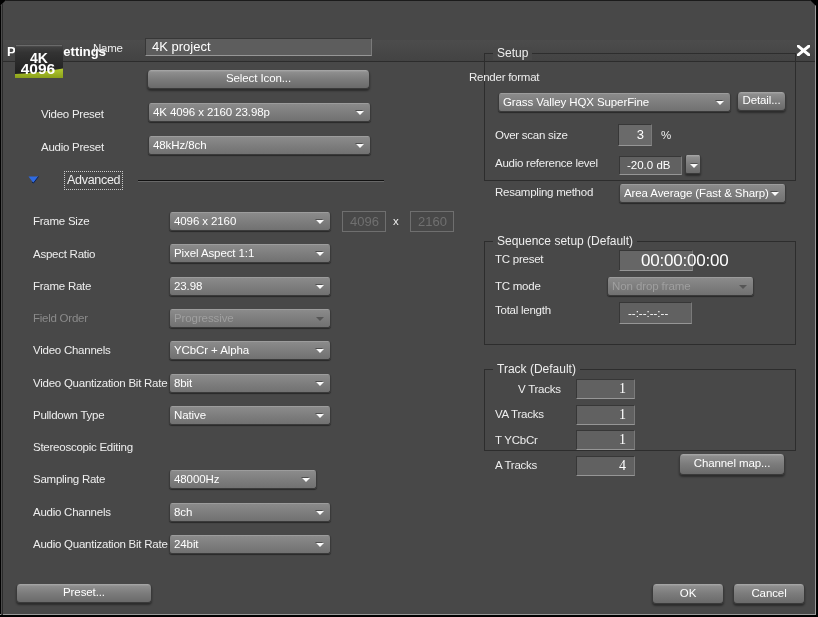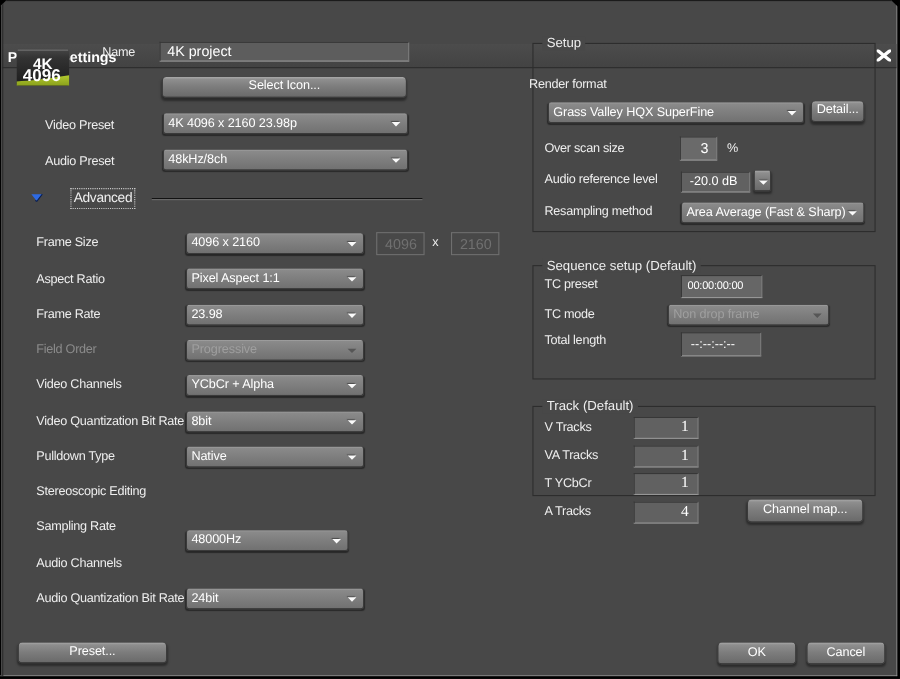--- a/index.html
+++ b/index.html
@@ -106,56 +106,57 @@
   <div class="lbl dis" style="left:33px;top:312px">Field Order</div>
   <div class="dd ddis" style="left:169px;top:309px;width:162px">Progressive</div>
   <div class="lbl" style="left:33px;top:344px">Video Channels</div>
   <div class="dd" style="left:169px;top:341px;width:162px">YCbCr + Alpha</div>
   <div class="lbl" style="left:33px;top:377px">Video Quantization Bit Rate</div>
   <div class="dd" style="left:169px;top:374px;width:162px">8bit</div>
   <div class="lbl" style="left:33px;top:409px">Pulldown Type</div>
   <div class="dd" style="left:169px;top:406px;width:162px">Native</div>
   <div class="lbl" style="left:33px;top:441px">Stereoscopic Editing</div>
   <div class="lbl" style="left:33px;top:473px">Sampling Rate</div>
-  <div class="dd" style="left:169px;top:482px;width:148px">48000Hz</div>
+  <div class="dd" style="left:169px;top:470px;width:148px">48000Hz</div>
   <div class="lbl" style="left:33px;top:506px">Audio Channels</div>
+  <div class="dd" style="left:169px;top:503px;width:162px">8ch</div>
   <div class="lbl" style="left:33px;top:538px">Audio Quantization Bit Rate</div>
   <div class="dd" style="left:169px;top:535px;width:162px">24bit</div>
 
-  <div class="grp" style="left:484px;top:39px;width:312px;height:172px">
+  <div class="grp" style="left:484px;top:53px;width:312px;height:128px">
     <span class="cap">Setup</span>
   </div>
-  <div class="lbl" style="left:481px;top:71px">Render format</div>
+  <div class="lbl" style="left:469px;top:71px">Render format</div>
   <div class="dd" style="left:498px;top:93px;width:233px">Grass Valley HQX SuperFine</div>
   <div class="btn" style="left:737px;top:92px;width:49px;height:19px;line-height:17px">Detail...</div>
   <div class="lbl" style="left:495px;top:129px">Over scan size</div>
   <div class="tb num" style="left:618px;top:124px;width:34px;height:22px;line-height:20px;padding-right:7px;font-family:'Liberation Sans';font-size:13px;background:#6a6a6a">3</div>
   <div class="lbl" style="left:661px;top:129px">%</div>
   <div class="lbl" style="left:495px;top:157px">Audio reference level</div>
   <div class="tb" style="left:619px;top:156px;width:63px;height:19px;line-height:17px;padding-left:7px;font-size:11.5px">-20.0 dB</div>
   <div class="btn" style="left:685px;top:155px;width:16px;height:19px;border-radius:2px">
       <span style="display:block;margin:9px 0 0 3.5px;width:0;height:0;border-left:4.5px solid transparent;border-right:4.5px solid transparent;border-top:4.5px solid #fafafa;filter:drop-shadow(0 -1px 0.6px rgba(40,40,40,0.5))"></span>
     </div>
   <div class="lbl" style="left:495px;top:186px">Resampling method</div>
   <div class="dd" style="left:619px;top:184px;width:167px">Area Average (Fast &amp; Sharp)</div>
 
   <div class="grp" style="left:484px;top:241px;width:312px;height:104px">
     <span class="cap">Sequence setup (Default)</span>
   </div>
   <div class="lbl" style="left:495px;top:253px">TC preset</div>
-  <div class="tb" style="left:619px;top:250px;width:74px;height:21px;line-height:19px;padding-left:5px;font-size:10px;letter-spacing:-0.2px;background:#666">00:00:00:00</div>
+  <div class="tb" style="left:619px;top:250px;width:74px;height:21px;line-height:19px;padding-left:21px;font-size:17px;letter-spacing:-0.2px;background:#666">00:00:00:00</div>
   <div class="lbl" style="left:495px;top:280px">TC mode</div>
   <div class="dd ddis" style="left:607px;top:277px;width:147px">Non drop frame</div>
   <div class="lbl" style="left:495px;top:304px">Total length</div>
   <div class="tb" style="left:619px;top:302px;width:73px;height:22px;line-height:20px;padding-left:8px;font-size:11.5px">--:--:--:--</div>
 
   <div class="grp" style="left:484px;top:369px;width:312px;height:82px">
     <span class="cap">Track (Default)</span>
   </div>
-  <div class="lbl" style="left:495px;top:383px">V Tracks</div>
+  <div class="lbl" style="left:518px;top:383px">V Tracks</div>
   <div class="tb num" style="left:576px;top:379px;width:59px;height:20px;line-height:18px;padding-right:8px">1</div>
   <div class="lbl" style="left:495px;top:408px">VA Tracks</div>
   <div class="tb num" style="left:576px;top:405px;width:59px;height:20px;line-height:18px;padding-right:8px">1</div>
   <div class="lbl" style="left:495px;top:434px">T YCbCr</div>
   <div class="tb num" style="left:576px;top:430px;width:59px;height:20px;line-height:18px;padding-right:8px">1</div>
   <div class="lbl" style="left:495px;top:459px">A Tracks</div>
   <div class="tb num" style="left:576px;top:456px;width:59px;height:20px;line-height:18px;padding-right:8px">4</div>
   <div class="btn" style="left:16px;top:584px;width:136px;height:19px;line-height:17px">Preset...</div>
 
   <div class="btn" style="left:679px;top:454px;width:106px;height:21px;line-height:19px">Channel map...</div>

